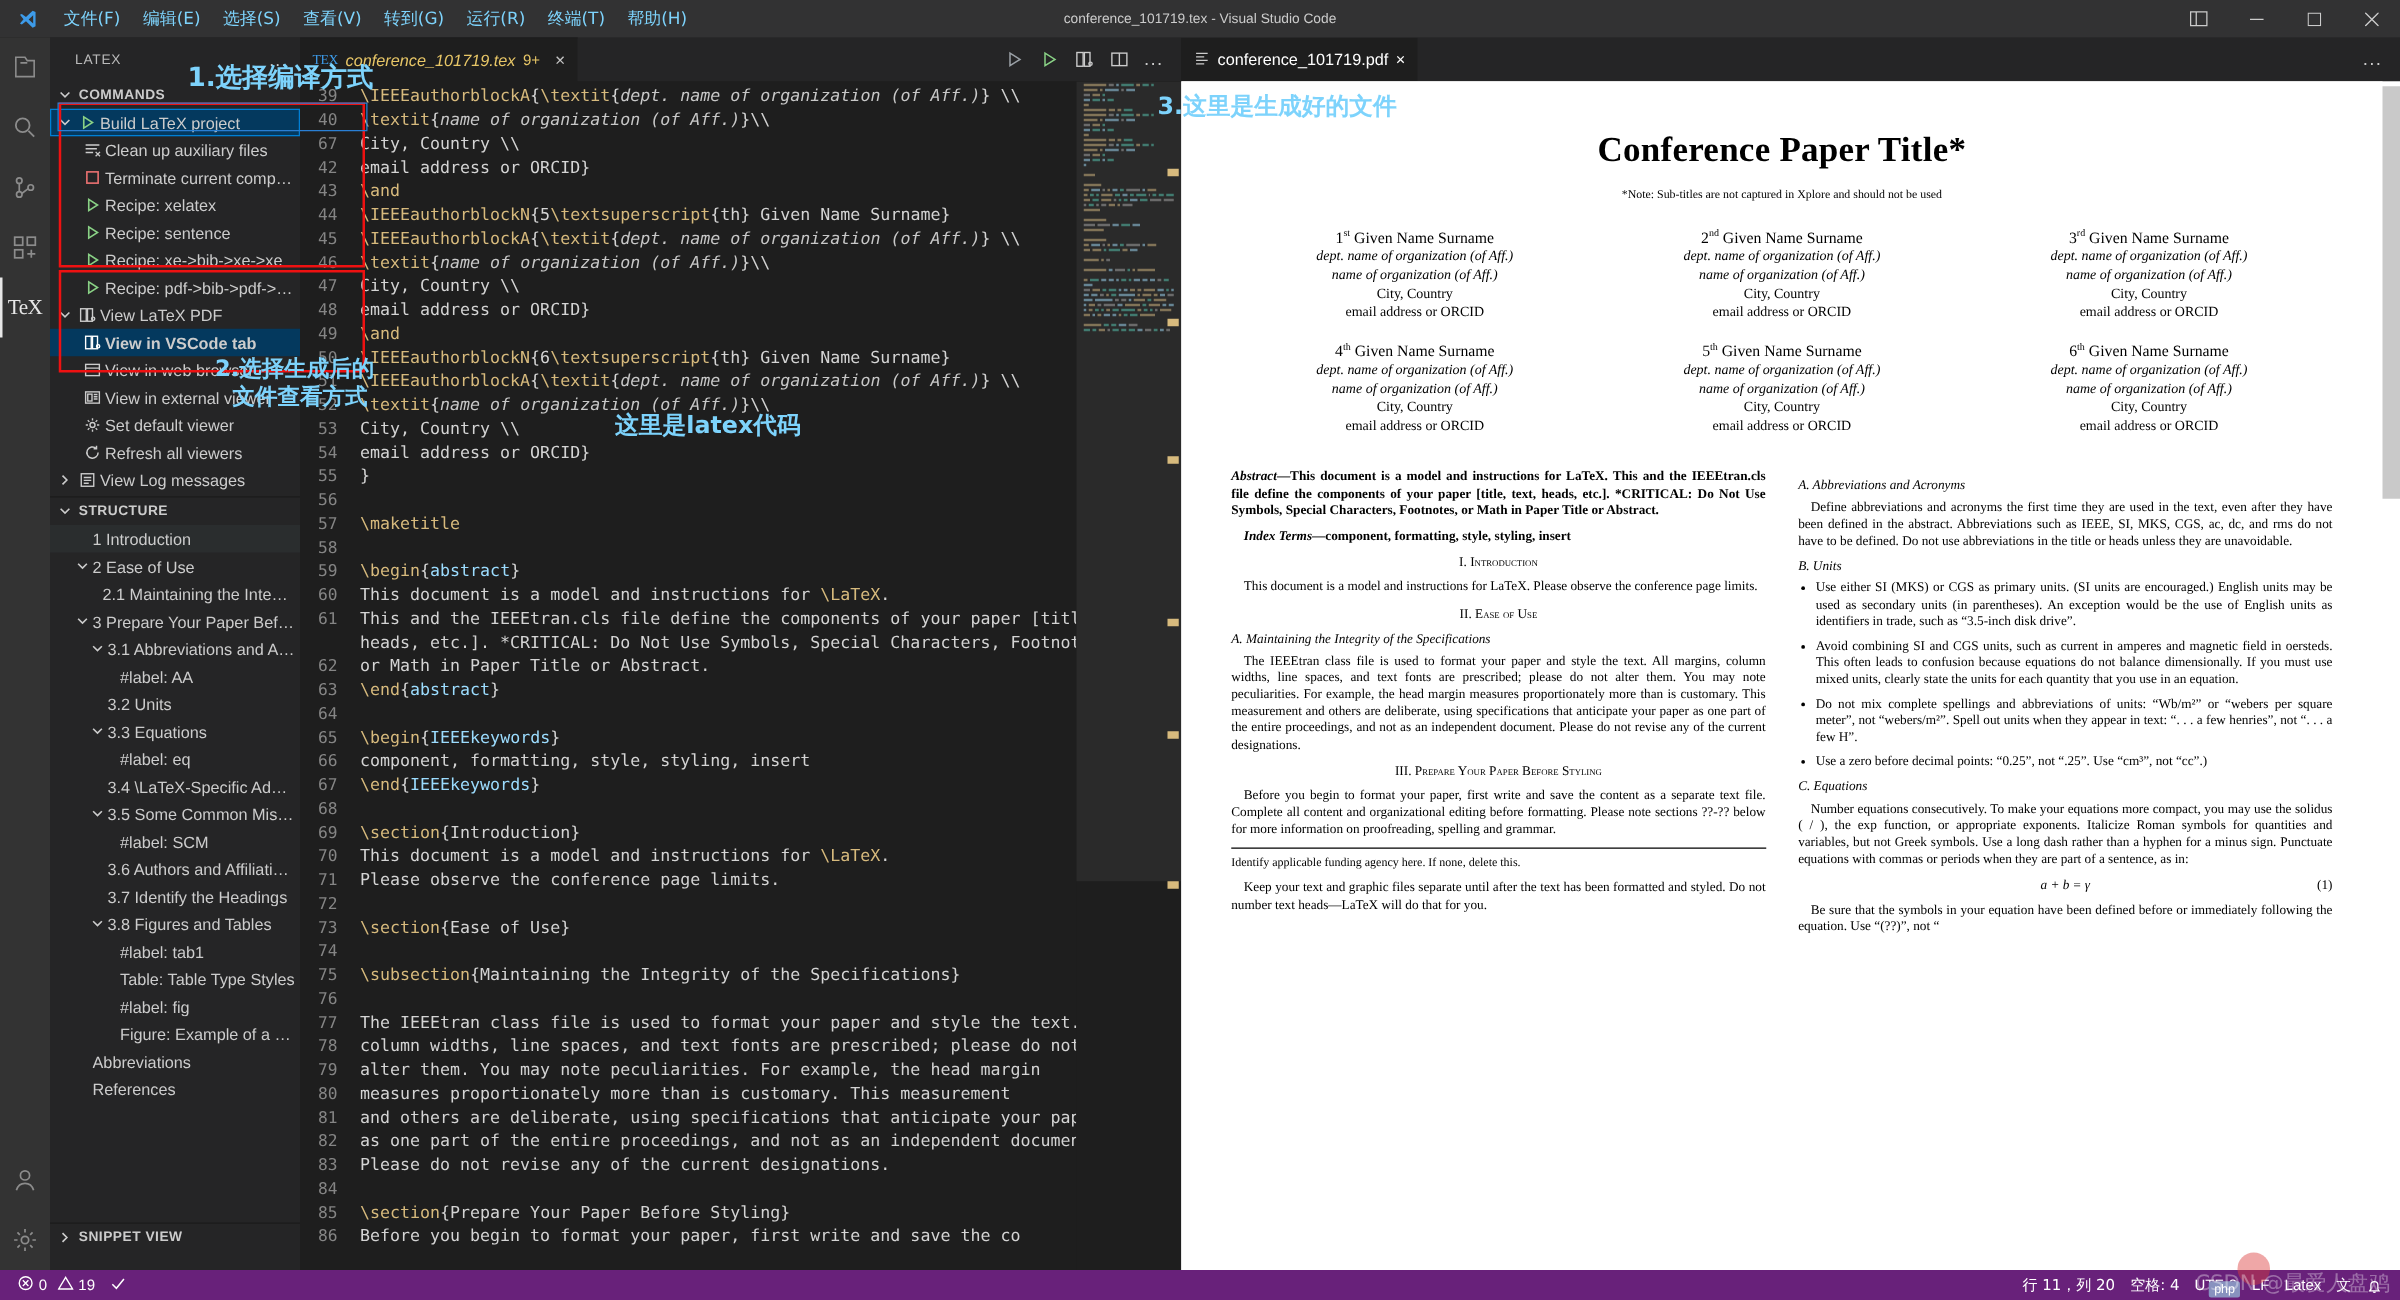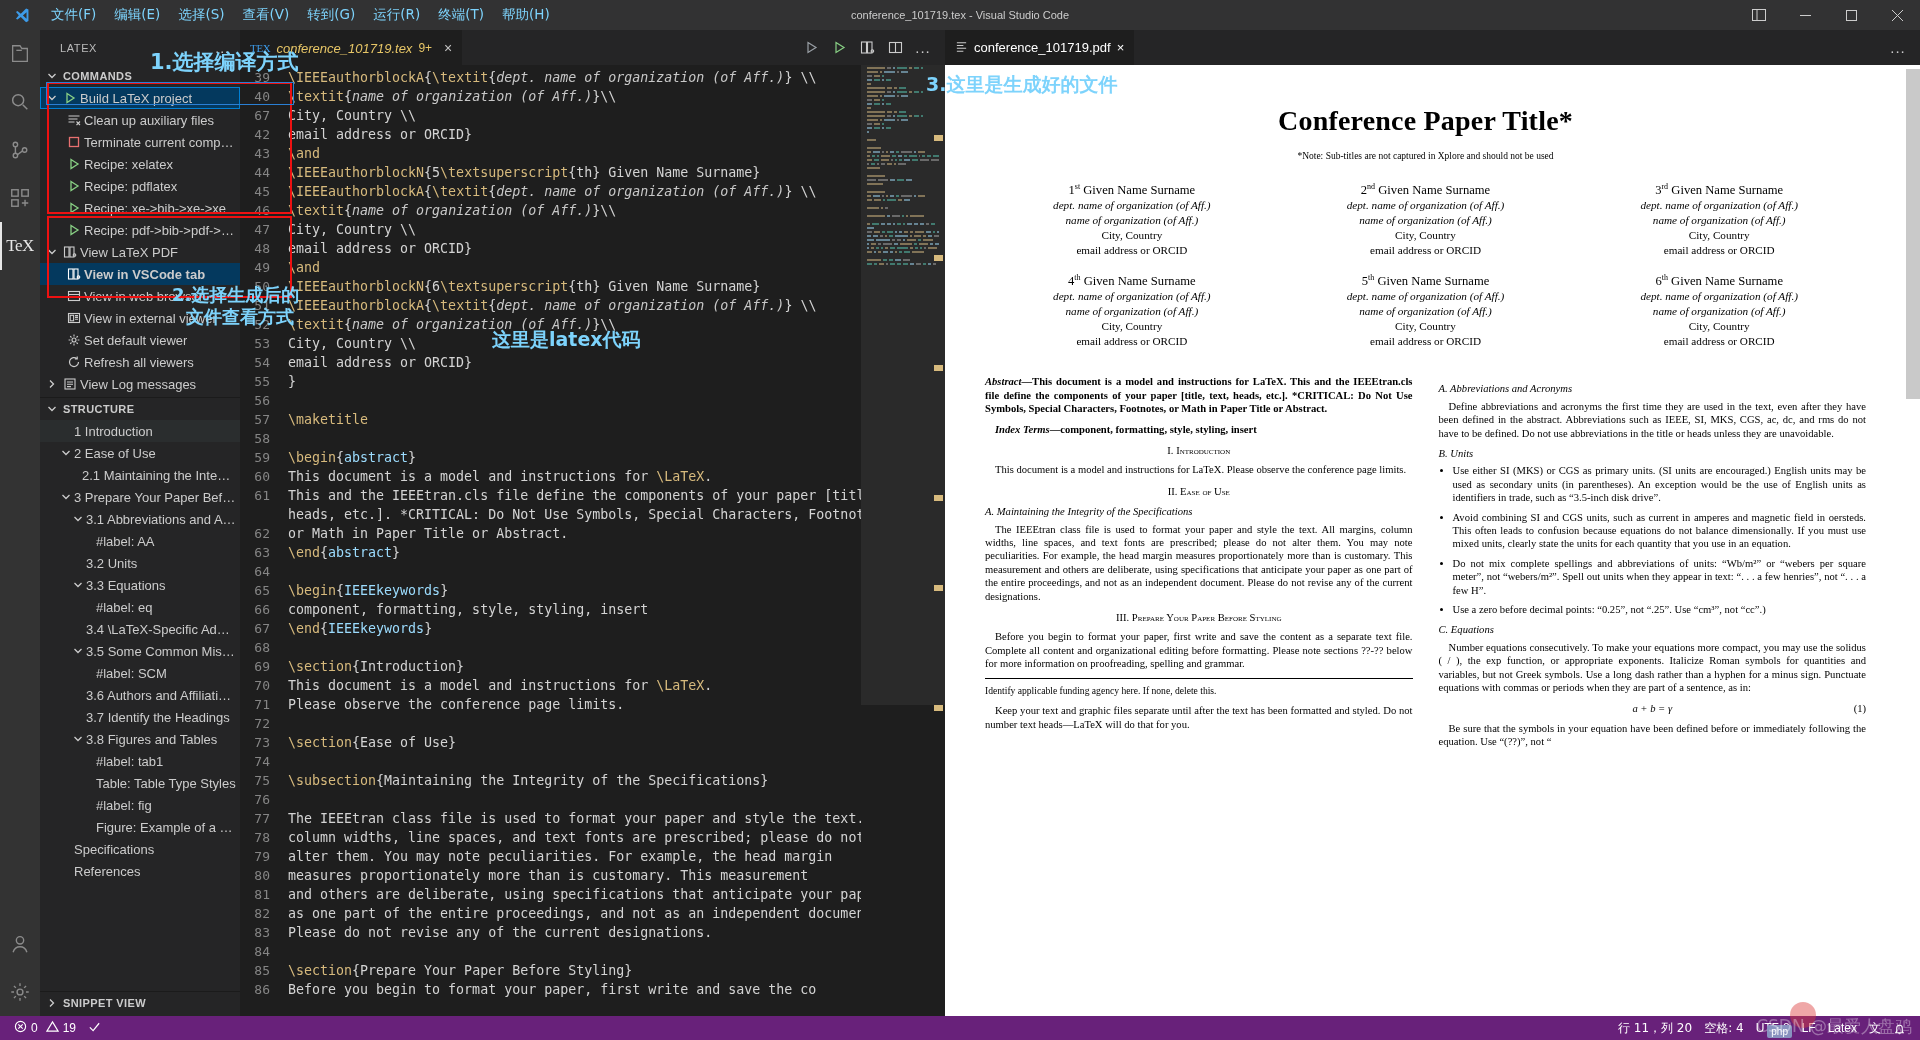--- a/index.html
+++ b/index.html
@@ -85,21 +85,21 @@
   .tree-row.hl { background: #2a2d2e; }
   .tw { width: 16px; flex: 0 0 16px; display: flex; align-items: center; justify-content: center; color: #cccccc; }
   .tw svg { width: 10px; height: 10px; }
   .ico { width: 20px; flex: 0 0 20px; display: flex; align-items: center; justify-content: center; }
   .ico svg { width: 14px; height: 14px; }
   .lbl { overflow: hidden; text-overflow: ellipsis; }
   .lbl.bold { font-weight: bold; }
 
   .structure-pane { border-top: 1px solid #1b1b1b; margin-top: 2px; }
   .snippet-pane {
-    position: absolute; bottom: 3px; left: 0; right: 0; height: 22px;
+    position: absolute; bottom: 16px; left: 0; right: 0; height: 22px;
     border-top: 1px solid #1b1b1b; background: #252526;
   }
 
   
   .editor-area { flex: 1 1 auto; display: flex; min-width: 0; }
   .editor-pane { width: 705px; flex: 0 0 705px; display: flex; flex-direction: column; background: #1e1e1e; min-width: 0; }
 
   .tabs-bar { height: 35px; background: #252526; display: flex; align-items: stretch; }
   .tab {
     display: flex; align-items: center; gap: 6px; padding: 0 10px;
@@ -359,21 +359,21 @@
             </span>
           <span class="lbl">Recipe: xelatex</span>
         </div>
 
         <div class="tree-row" style="padding-left:24px">
           <span class="ico">
               <svg viewBox="0 0 14 14" fill="none" stroke="#89d185" stroke-width="1.3">
                 <path d="M4 2.5 L11 7 L4 11.5 Z"></path>
               </svg>
             </span>
-          <span class="lbl">Recipe: pdflatex</span>
+          <span class="lbl">Recipe: sentence</span>
         </div>
 
         <div class="tree-row" style="padding-left:24px">
           <span class="ico">
               <svg viewBox="0 0 14 14" fill="none" stroke="#89d185" stroke-width="1.3">
                 <path d="M4 2.5 L11 7 L4 11.5 Z"></path>
               </svg>
             </span>
           <span class="lbl">Recipe: xe-&gt;bib-&gt;xe-&gt;xe</span>
         </div>
@@ -562,21 +562,21 @@
         <div class="tree-row" style="padding-left:56px">
           <span class="lbl">Table:  Table Type Styles</span>
         </div>
         <div class="tree-row" style="padding-left:56px">
           <span class="lbl">#label: fig</span>
         </div>
         <div class="tree-row" style="padding-left:56px">
           <span class="lbl">Figure:  Example of a figure ca...</span>
         </div>
         <div class="tree-row" style="padding-left:34px">
-          <span class="lbl">Specifications</span>
+          <span class="lbl">Abbreviations</span>
         </div>
         <div class="tree-row" style="padding-left:34px">
           <span class="lbl">References</span>
         </div>
       </div>
 
       <div class="snippet-pane">
         <div class="pane-header">
           <span class="chev">
             <svg viewBox="0 0 10 10" fill="none" stroke="#cccccc" stroke-width="1.3">

